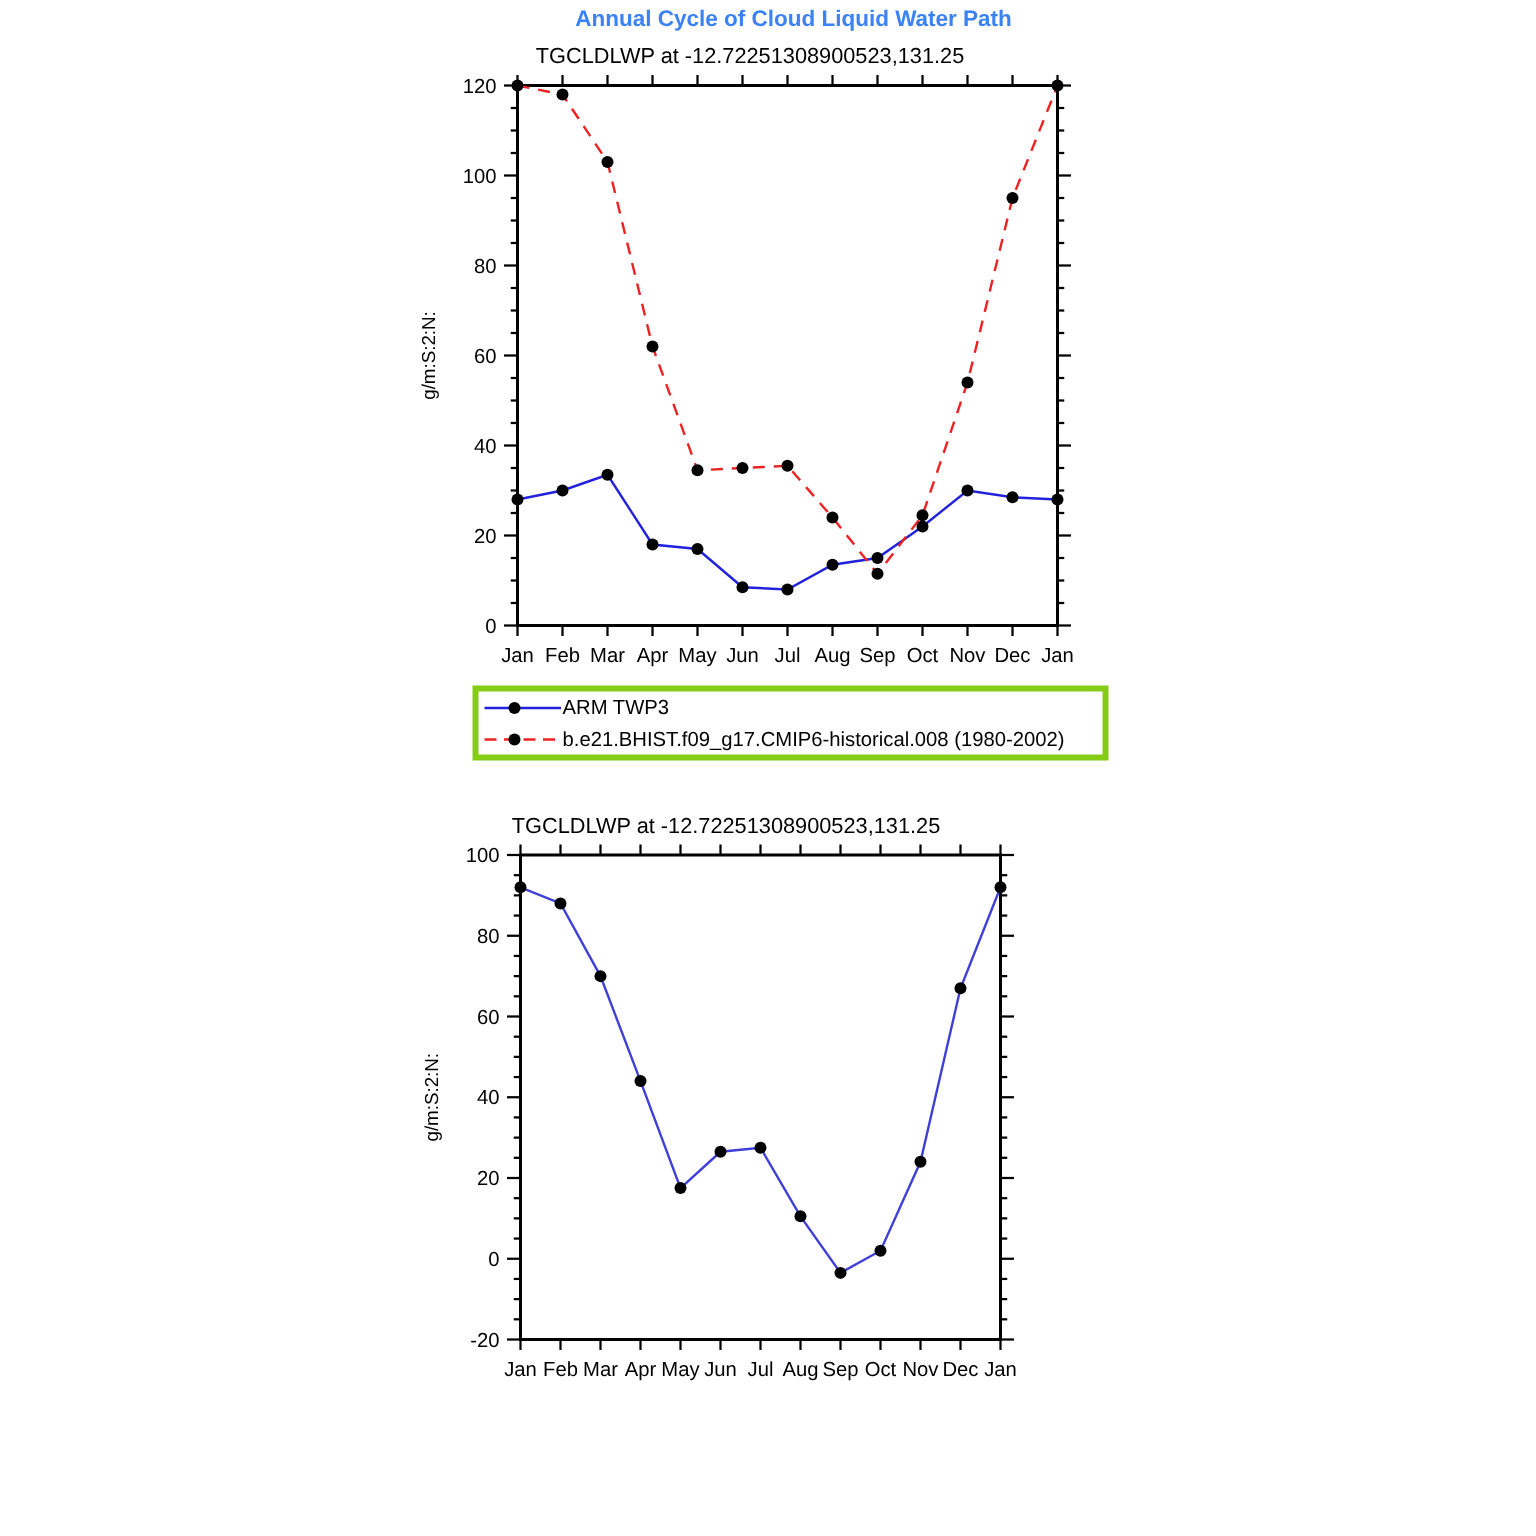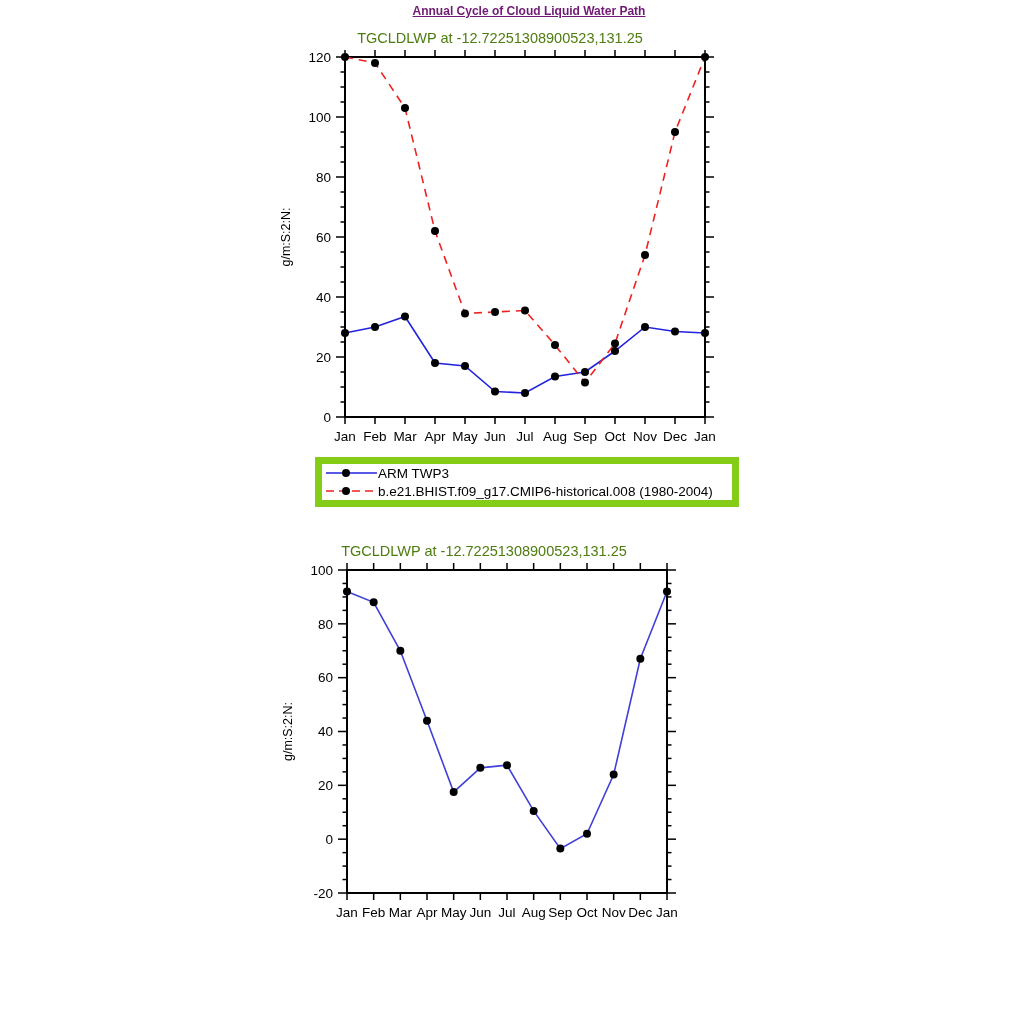--- a/index.html
+++ b/index.html
@@ -3,33 +3,33 @@
 <meta charset="utf-8">
 <style>
   html,body{margin:0;padding:0;background:#fff;}
   #canvas{
     position:relative;width:1024px;height:1024px;background:#ffffff;
     font-family:"Liberation Sans", sans-serif;overflow:hidden;
   }
   .chart-svg{position:absolute;left:0;top:0;pointer-events:none;}
   .title{
     position:absolute;transform:translateX(-50%);white-space:nowrap;
-    font-weight:bold;font-size:12px;color:#701a75;text-decoration:underline;
+    font-weight:bold;font-size:15px;color:#3b82f6;
   }
   .subtitle{
     position:absolute;transform:translateX(-50%);white-space:nowrap;
-    font-size:14.5px;color:#4d7c0f;
+    font-size:14.5px;color:#000000;
   }
   #title-top{left:529px;top:4px;}
   #subtitle-top{left:500px;top:30px;}
   #title-bottom{left:510px;top:518px;}
   #subtitle-bottom{left:484px;top:543px;}
   .legend{
     position:absolute;left:315px;top:457px;width:424px;height:50px;
-    box-sizing:border-box;border:7px solid #84cc16;background:#fff;
+    box-sizing:border-box;border:4px solid #84cc16;background:#fff;
     display:flex;flex-direction:column;justify-content:center;padding-left:3px;
   }
   .legend-row{display:flex;align-items:center;height:22px;}
   .legend-row svg{flex:0 0 auto;}
   .legend-label{font-size:13.5px;color:#000;white-space:nowrap;}
 </style>
 </head>
 <body>
 
 <div id="canvas">
@@ -180,21 +180,21 @@
         <line x1="1" y1="6" x2="52" y2="6" stroke-width="1.6" stroke="#2222dd"></line>
         <circle cx="21" cy="6" r="4" fill="#000"></circle>
       </svg>
       <span class="legend-label">ARM TWP3</span>
     </div>
     <div class="legend-row">
       <svg width="53" height="12">
         <line x1="1" y1="6" x2="52" y2="6" stroke-width="1.6" stroke-dasharray="8,5" stroke="#ee2222"></line>
         <circle cx="21" cy="6" r="4" fill="#000"></circle>
       </svg>
-      <span class="legend-label">b.e21.BHIST.f09_g17.CMIP6-historical.008 (1980-2004)</span>
+      <span class="legend-label">b.e21.BHIST.f09_g17.CMIP6-historical.008 (1980-2002)</span>
     </div>
   </div>
 
   <div class="subtitle" id="subtitle-bottom">TGCLDLWP at -12.72251308900523,131.25</div>
 
   <svg id="chart-bottom" class="chart-svg" width="1024" height="1024" viewBox="0 0 1024 1024">
       <g stroke="#000" stroke-width="1.5" fill="none">
         <rect x="347" y="570" width="320" height="323" stroke-width="2"></rect>
         <line x1="347" x2="338" y1="893" y2="893"></line>
         <line x1="667" x2="676" y1="893" y2="893"></line>

